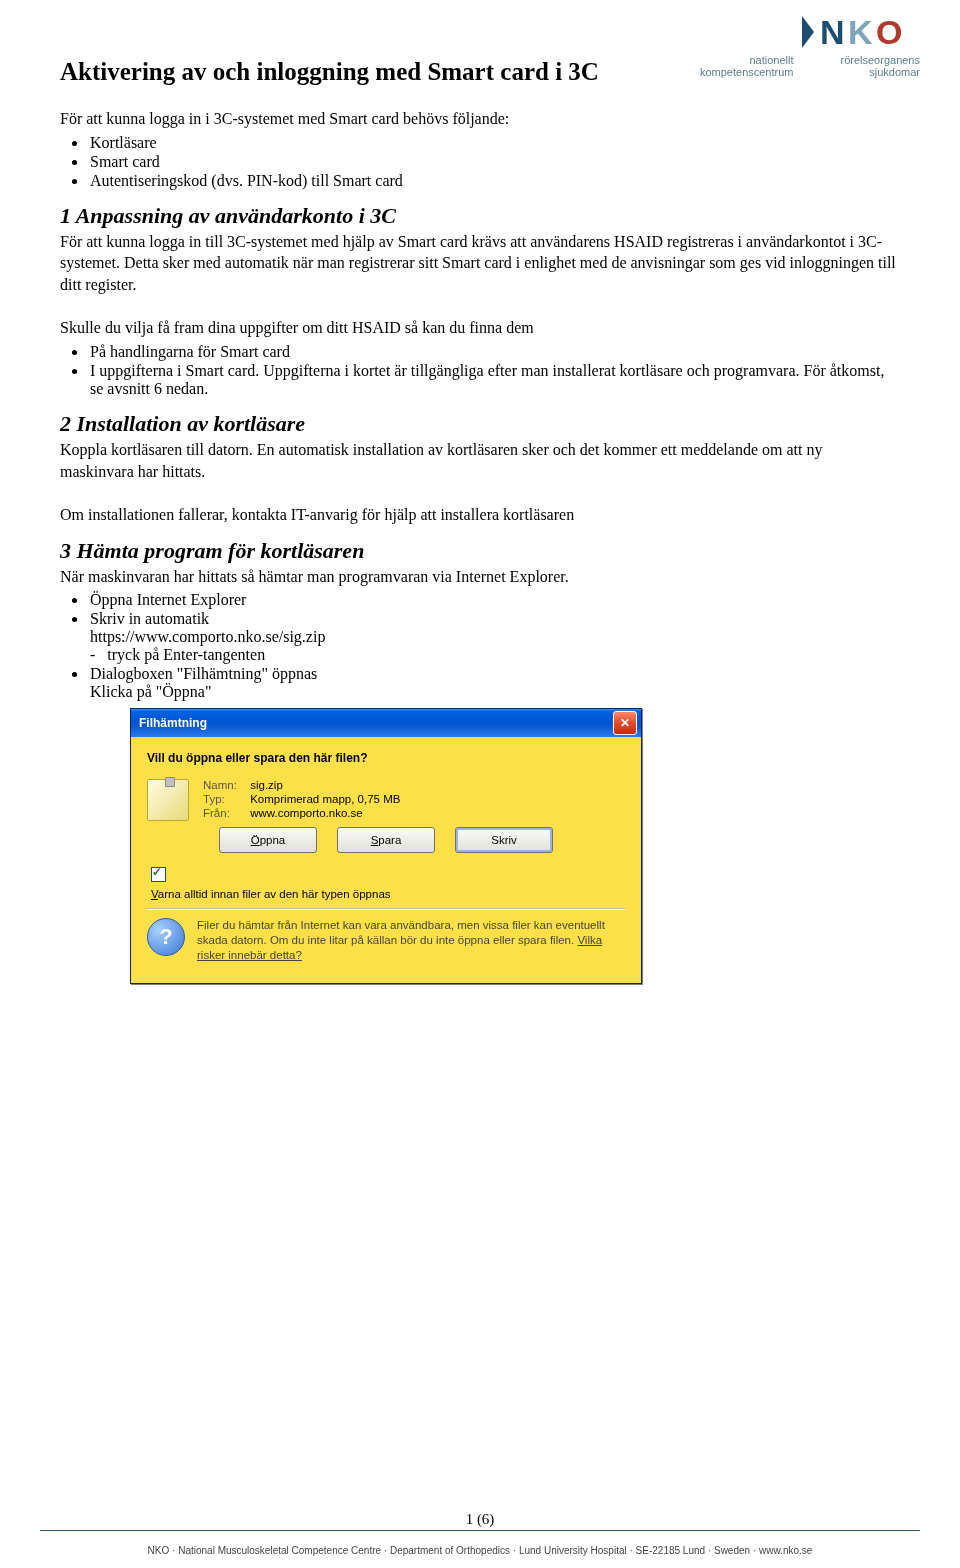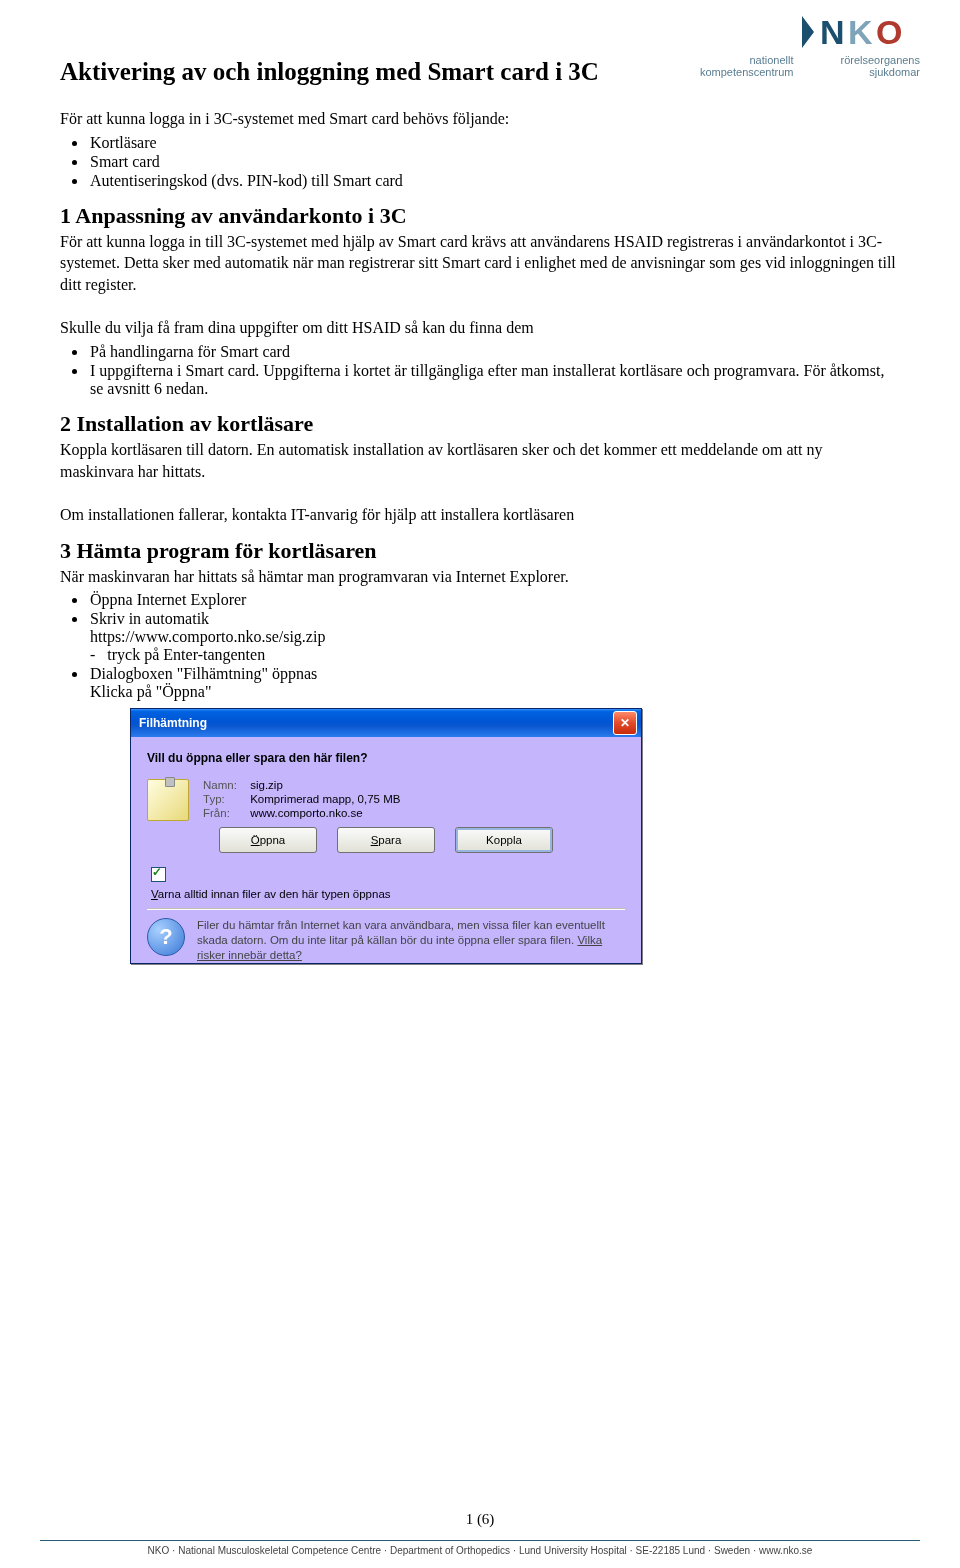--- a/index.html
+++ b/index.html
@@ -30,55 +30,56 @@
   .logo-mark { display: flex; align-items: center; }
   .h1 {
     font-weight: bold;
     font-size: 25px;
     margin: 30px 0 22px 0;
   }
   .h2 {
     font-weight: bold;
     font-size: 22px;
     margin: 12px 0 2px 0;
+    font-style: italic;
   }
   p { margin: 0 0 4px 0; line-height: 1.35; }
   .spacer { height: 18px; }
   ul.bullets {
     margin: 2px 0 4px 0;
     padding-left: 28px;
   }
   ul.bullets li { margin: 0; padding: 0 0 1px 2px; }
 
   
   .dialog-wrap { margin: 6px 0 0 70px; }
   .xp-dialog {
     width: 510px;
     border: 1px solid #0a246a;
-    background: #c4b5fd;
+    background: #fde047;
     font-family: Tahoma, Arial, sans-serif;
     font-size: 11.5px;
     box-shadow: 1px 1px 0 #808080;
   }
   .xp-titlebar {
     height: 28px;
     background: linear-gradient(to bottom,#3a93ff 0%,#0063e1 8%,#0055d4 45%,#0a56cf 60%,#2a7cee 100%);
     display: flex; align-items: center; justify-content: space-between;
     padding: 0 4px 0 8px;
     color: #fff; font-weight: bold;
     font-size: 12px;
   }
   .xp-close {
     width: 22px; height: 22px;
     background: linear-gradient(to bottom,#ff8a6a,#e14a2a 50%,#c92b0c);
     border: 1px solid #fff; border-radius: 3px;
     color: #fff; font-weight: bold; display:flex;align-items:center;justify-content:center;
     font-size: 12px;
   }
-  .xp-body { padding: 14px 16px 0 16px; }
+  .xp-body { padding: 14px 16px 20px 16px; }
   .xp-q { font-weight: bold; margin-bottom: 14px; font-size: 12px;}
   .xp-row { display:flex; gap: 14px; }
   .xp-icon {
     width: 40px; height: 40px; flex:0 0 40px;
     background: linear-gradient(135deg,#fffde0,#e8d97a);
     border: 1px solid #bfa82f;
     border-radius: 2px;
     position: relative;
   }
   .xp-icon::after{
@@ -114,21 +115,21 @@
 
   .footer-pg {
     position: absolute;
     left: 0; width: 960px; bottom: 40px;
     text-align: center; font-size: 15px;
   }
   .footer-line {
     position: absolute;
     left: 40px; right: 40px; bottom: 12px;
     text-align: center; font-family: Arial, sans-serif; font-size: 10px; color:#444;
-    border-top: 1px solid #2a5a7a; padding-top: 4px;
+    border-top: 1px solid #2a5a7a; padding-top: 14px;
   }
 </style>
 </head>
 <body>
 
 <div class="page">
 
   <div class="logo">
     <div class="logo-row">
       <div class="logo-mark">
@@ -205,21 +206,21 @@
         <div class="xp-buttons">
           <div class="xp-btn">
               <span class="under">Ö</span>
               <span>ppna</span>
             </div>
           <div class="xp-btn">
               <span class="under">S</span>
               <span>para</span>
             </div>
           <div class="xp-btn focus">
-              <span>Koppla</span>
+              <span>Skriv</span>
             </div>
         </div>
         <div class="xp-check">
           <span class="box"></span>
           <span><span class="under">V</span>arna alltid innan filer av den här typen öppnas</span>
         </div>
         <hr class="xp-sep">
         <div class="xp-info">
           <div class="qicon">?</div>
           <div class="txt">

